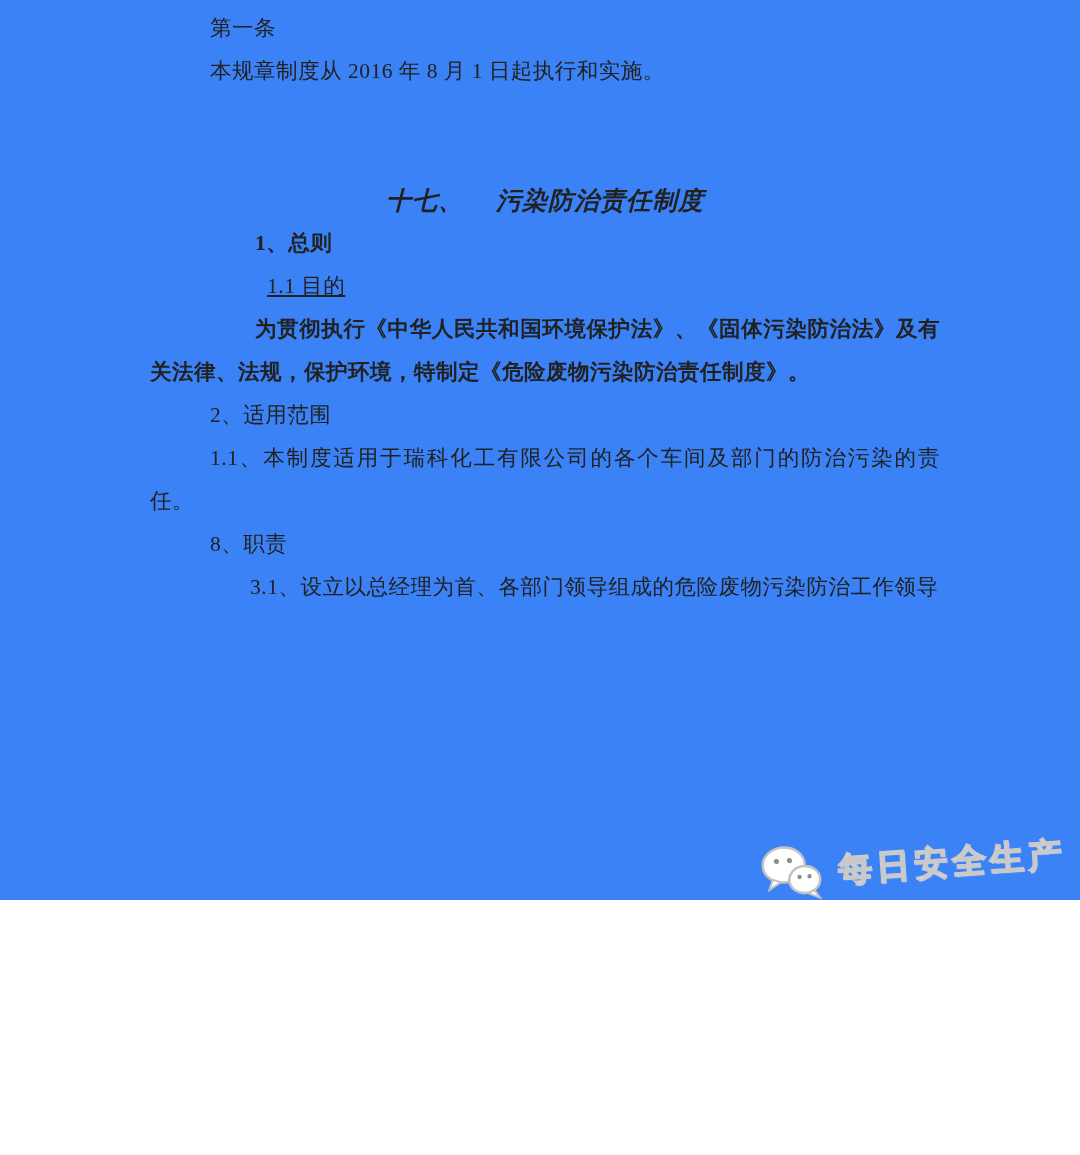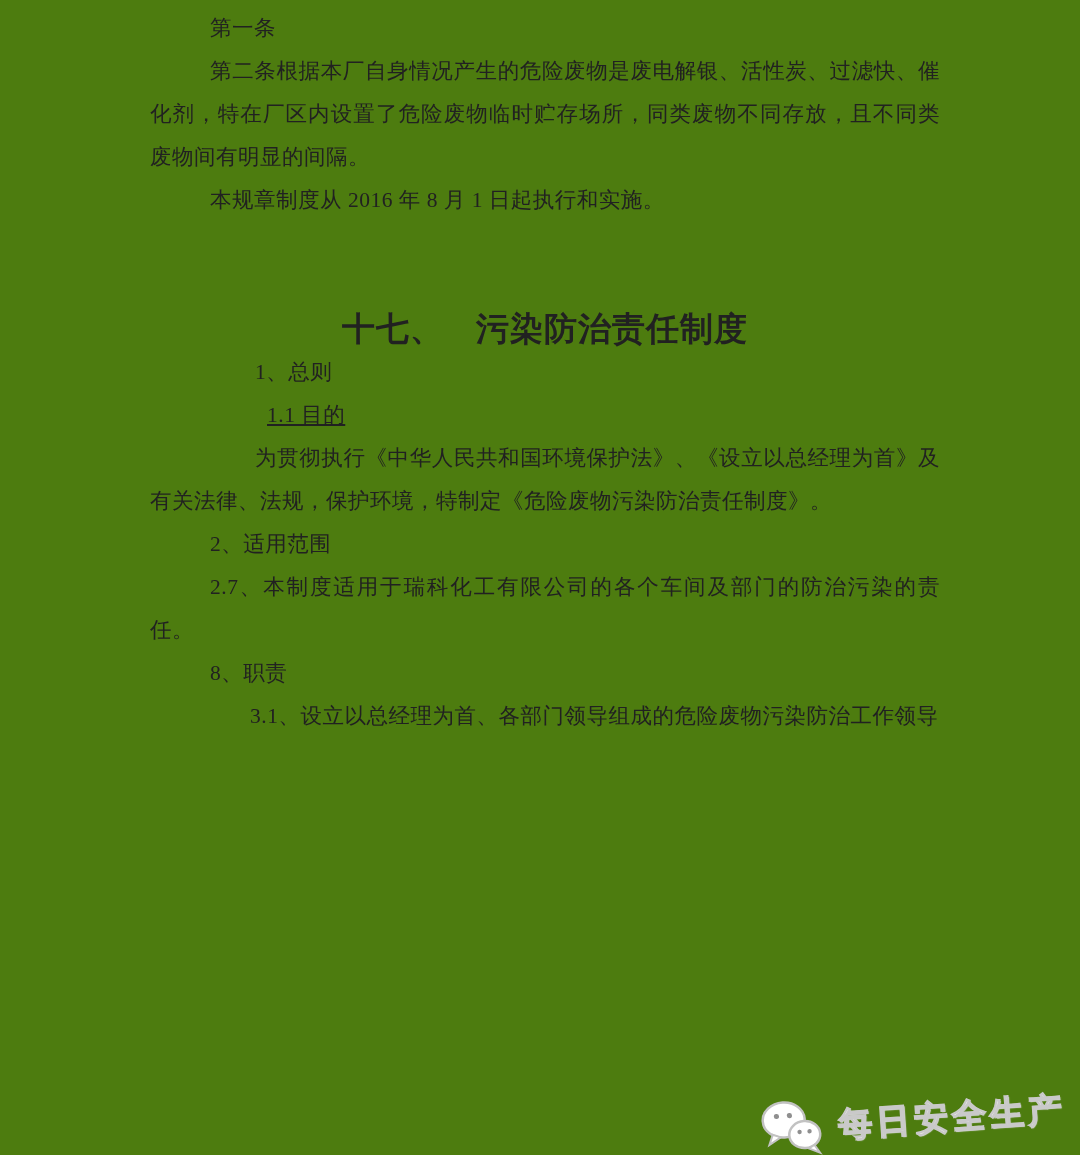--- a/index.html
+++ b/index.html
@@ -3,50 +3,51 @@
 <meta charset="utf-8">
 <style>
   html, body {
     margin: 0;
     padding: 0;
     background: #ffffff;
   }
   .page {
     position: relative;
     width: 1080px;
-    height: 1155px;
-    background: #4d7c0f;
+    height: 900px;
+    background: #3b82f6;
     overflow: hidden;
     font-family: "Liberation Serif", "DejaVu Serif", serif;
     color: #212121;
   }
   .doc-body {
     position: absolute;
     top: 7px;
     left: 150px;
     width: 790px;
     font-size: 21.5px;
     line-height: 43px;
     letter-spacing: 0.5px;
     text-align: justify;
   }
   .para {
     margin: 0;
   }
   .ind-2em   { text-indent: 60px;  }   
-  .ind-deep  { text-indent: 105px; }   
+  .ind-deep  { text-indent: 105px; font-weight: bold; }   
   .ind-deep2 { text-indent: 117px; text-decoration: underline; }   
   .ind-deep3 { text-indent: 100px; }   
   .section-title {
     margin: 86px 0 0 0;
     text-align: center;
     font-weight: bold;
-    font-size: 33px;
+    font-size: 25px;
     line-height: 43px;
     letter-spacing: 1px;
+    font-style: italic;
   }
   .title-num {
     margin-right: 32px;
   }
   .watermark {
     position: absolute;
     right: 14px;
     bottom: 6px;
     display: flex;
     align-items: center;
@@ -70,30 +71,29 @@
     white-space: nowrap;
   }
 </style>
 </head>
 <body>
 
 <div class="page">
 
   <div class="doc-body">
     <p class="para ind-2em">第一条</p>
-    <p class="para ind-2em">第二条根据本厂自身情况产生的危险废物是废电解银、活性炭、过滤快、催化剂，特在厂区内设置了危险废物临时贮存场所，同类废物不同存放，且不同类废物间有明显的间隔。</p>
     <p class="para ind-2em">本规章制度从 2016 年 8 月 1 日起执行和实施。</p>
 
     <h2 class="section-title"><span class="title-num">十七、</span><span>污染防治责任制度</span></h2>
 
     <p class="para ind-deep">1、总则</p>
     <p class="para ind-deep2">1.1 目的</p>
-    <p class="para ind-deep">为贯彻执行《中华人民共和国环境保护法》、《设立以总经理为首》及有关法律、法规，保护环境，特制定《危险废物污染防治责任制度》。</p>
+    <p class="para ind-deep">为贯彻执行《中华人民共和国环境保护法》、《固体污染防治法》及有关法律、法规，保护环境，特制定《危险废物污染防治责任制度》。</p>
     <p class="para ind-2em">2、适用范围</p>
-    <p class="para ind-2em">2.7、本制度适用于瑞科化工有限公司的各个车间及部门的防治污染的责任。</p>
+    <p class="para ind-2em">1.1、本制度适用于瑞科化工有限公司的各个车间及部门的防治污染的责任。</p>
     <p class="para ind-2em">8、职责</p>
     <p class="para ind-deep3">3.1、设立以总经理为首、各部门领导组成的危险废物污染防治工作领导</p>
   </div>
 
   <div class="watermark">
     <span class="wm-icon">
       <svg viewBox="0 0 64 58" width="64" height="58" xmlns="http://www.w3.org/2000/svg">
 
         <ellipse cx="24" cy="20" rx="21" ry="17.5" fill="#ffffff" stroke="#c2c2c2" stroke-width="2.5"></ellipse>
         <path d="M12 34 L8 44 L20 37 Z" fill="#ffffff" stroke="#c2c2c2" stroke-width="2"></path>

